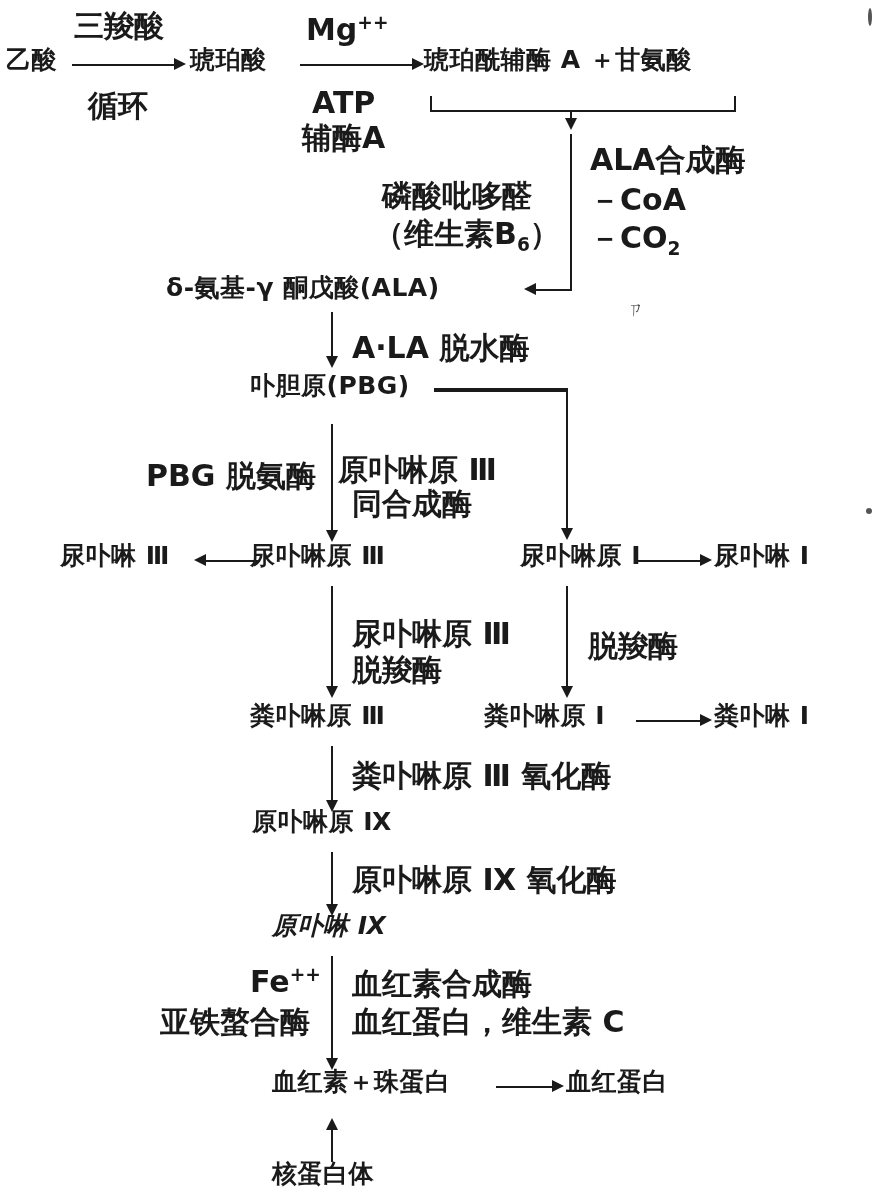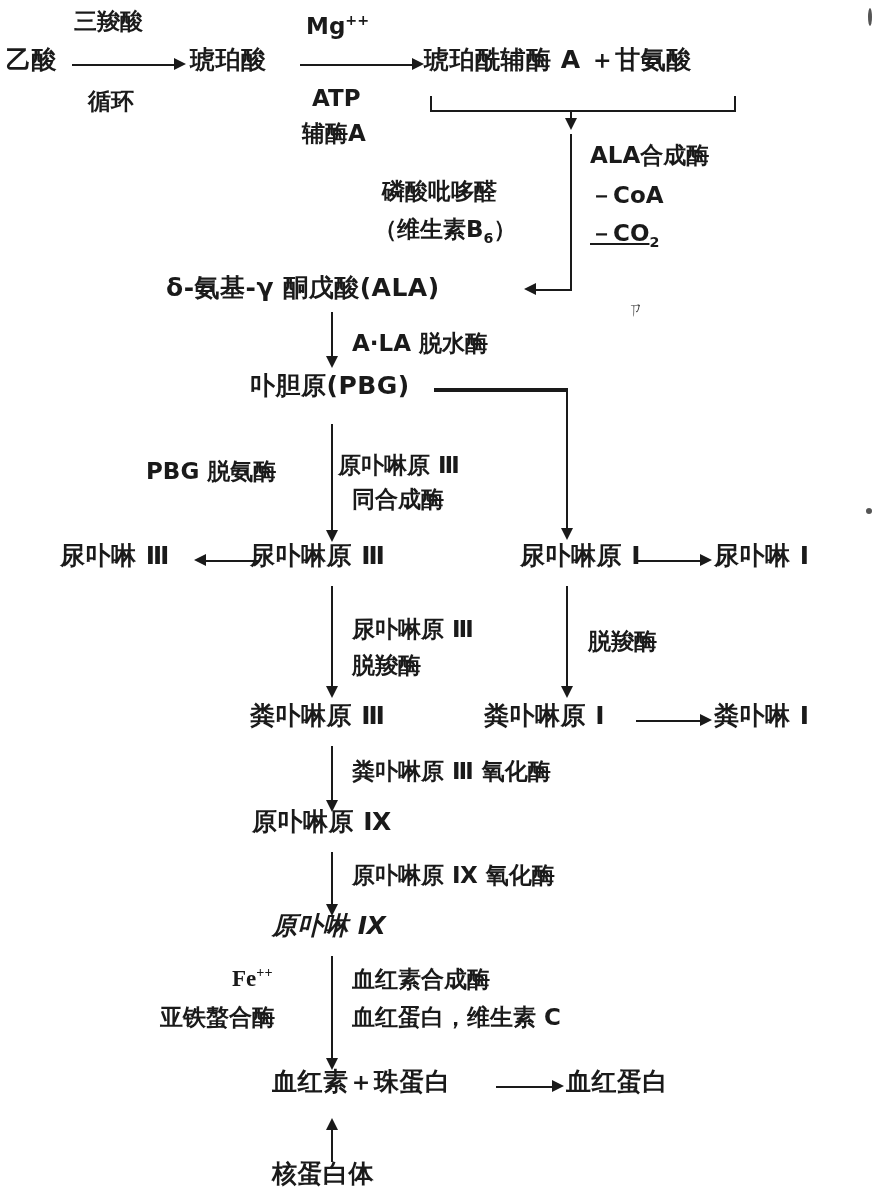--- a/index.html
+++ b/index.html
@@ -26,21 +26,21 @@
     white-space: nowrap;
     font-weight: bold;
     font-size: 25px;
     line-height: 1.15;
     letter-spacing: 0.5px;
   }
   .enz {
     position: absolute;
     white-space: nowrap;
     font-weight: bold;
-    font-size: 23px;
+    font-size: 30px;
     line-height: 1.2;
   }
   .sup {
     font-size: 0.62em;
     vertical-align: super;
     font-weight: bold;
   }
   .sub {
     font-size: 0.62em;
     vertical-align: sub;
@@ -126,21 +126,21 @@
   <div class="bracket" style="left:430px; top:96px; width:302px; height:14px;"></div>
   <div class="vline" style="left:570px; top:110px; height:12px;"></div>
   <div class="arrow-d" style="left:565px; top:118px;"></div>
 
   <div class="vline" style="left:570px; top:134px; height:156px;"></div>
   <div class="hline" style="left:534px; top:289px; width:38px;"></div>
   <div class="arrow-l" style="left:524px; top:283px;"></div>
 
   <div class="enz" style="left:590px; top:142px;">ALA合成酶</div>
   <div class="enz" style="left:590px; top:182px;">－CoA</div>
-  <div class="enz" style="left:590px; top:220px;text-decoration:underline;">
+  <div class="enz" style="left:590px; top:220px;">
     <span>－CO</span><span class="sub">2</span>
   </div>
 
   <div class="enz" style="left:382px; top:178px;">磷酸吡哆醛</div>
   <div class="enz" style="left:374px; top:216px;">
     <span>（维生素B</span><span class="sub">6</span><span>）</span>
   </div>
 
   <div class="node" style="left:166px; top:274px;">δ-氨基-γ 酮戊酸(ALA)</div>
 
@@ -194,21 +194,21 @@
 
   <div class="vline" style="left:331px; top:852px; height:56px;"></div>
   <div class="arrow-d" style="left:326px; top:904px;"></div>
   <div class="enz" style="left:352px; top:862px;">原卟啉原 Ⅸ 氧化酶</div>
 
   <div class="node" style="left:272px; top:912px;font-style:italic;">原卟啉 Ⅸ</div>
 
   <div class="vline" style="left:331px; top:956px; height:106px;"></div>
   <div class="arrow-d" style="left:326px; top:1058px;"></div>
 
-  <div class="enz" style="left:232px; top:964px;font-family:Liberation Serif, serif;">
+  <div class="enz" style="left:250px; top:964px;">
     <span>Fe</span><span class="sup">++</span>
   </div>
   <div class="enz" style="left:160px; top:1004px;">亚铁螯合酶</div>
   <div class="enz" style="left:352px; top:966px;">血红素合成酶</div>
   <div class="enz" style="left:352px; top:1004px;">血红蛋白，维生素 C</div>
 
   <div class="node" style="left:272px; top:1068px;">血红素＋珠蛋白</div>
   <div class="hline" style="left:496px; top:1086px; width:58px;"></div>
   <div class="arrow-r" style="left:552px; top:1080px;"></div>
   <div class="node" style="left:566px; top:1068px;">血红蛋白</div>

